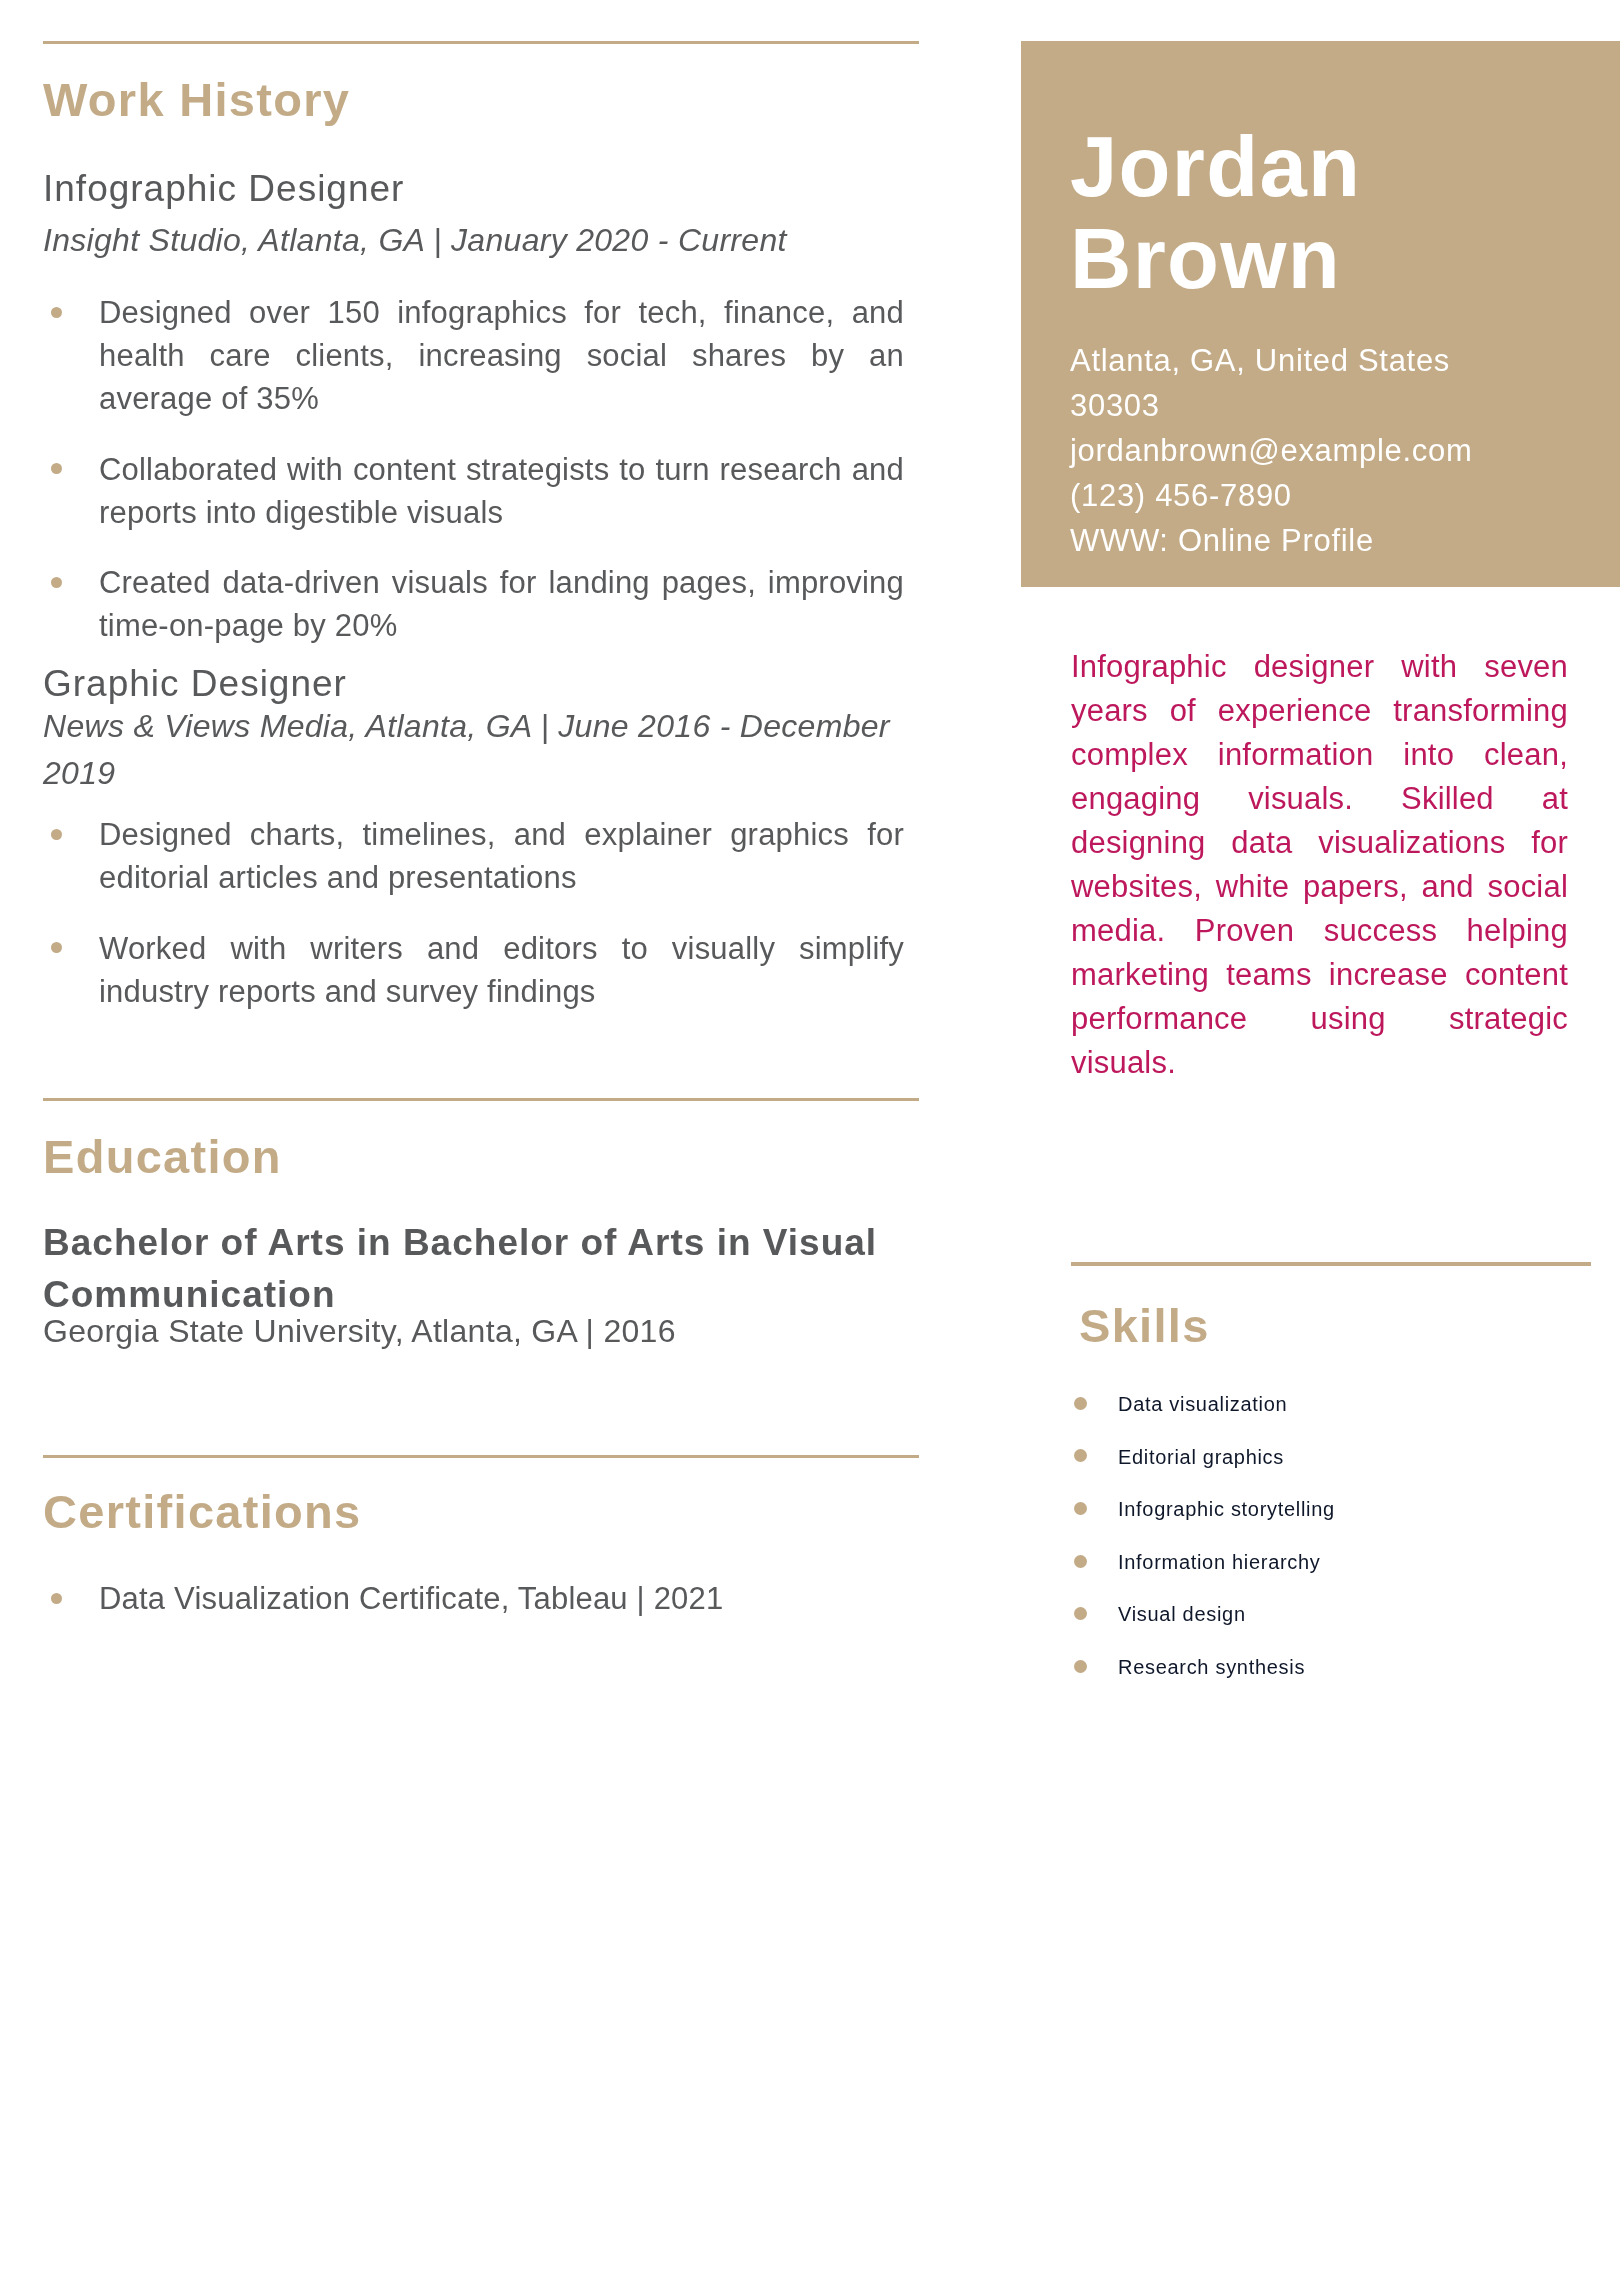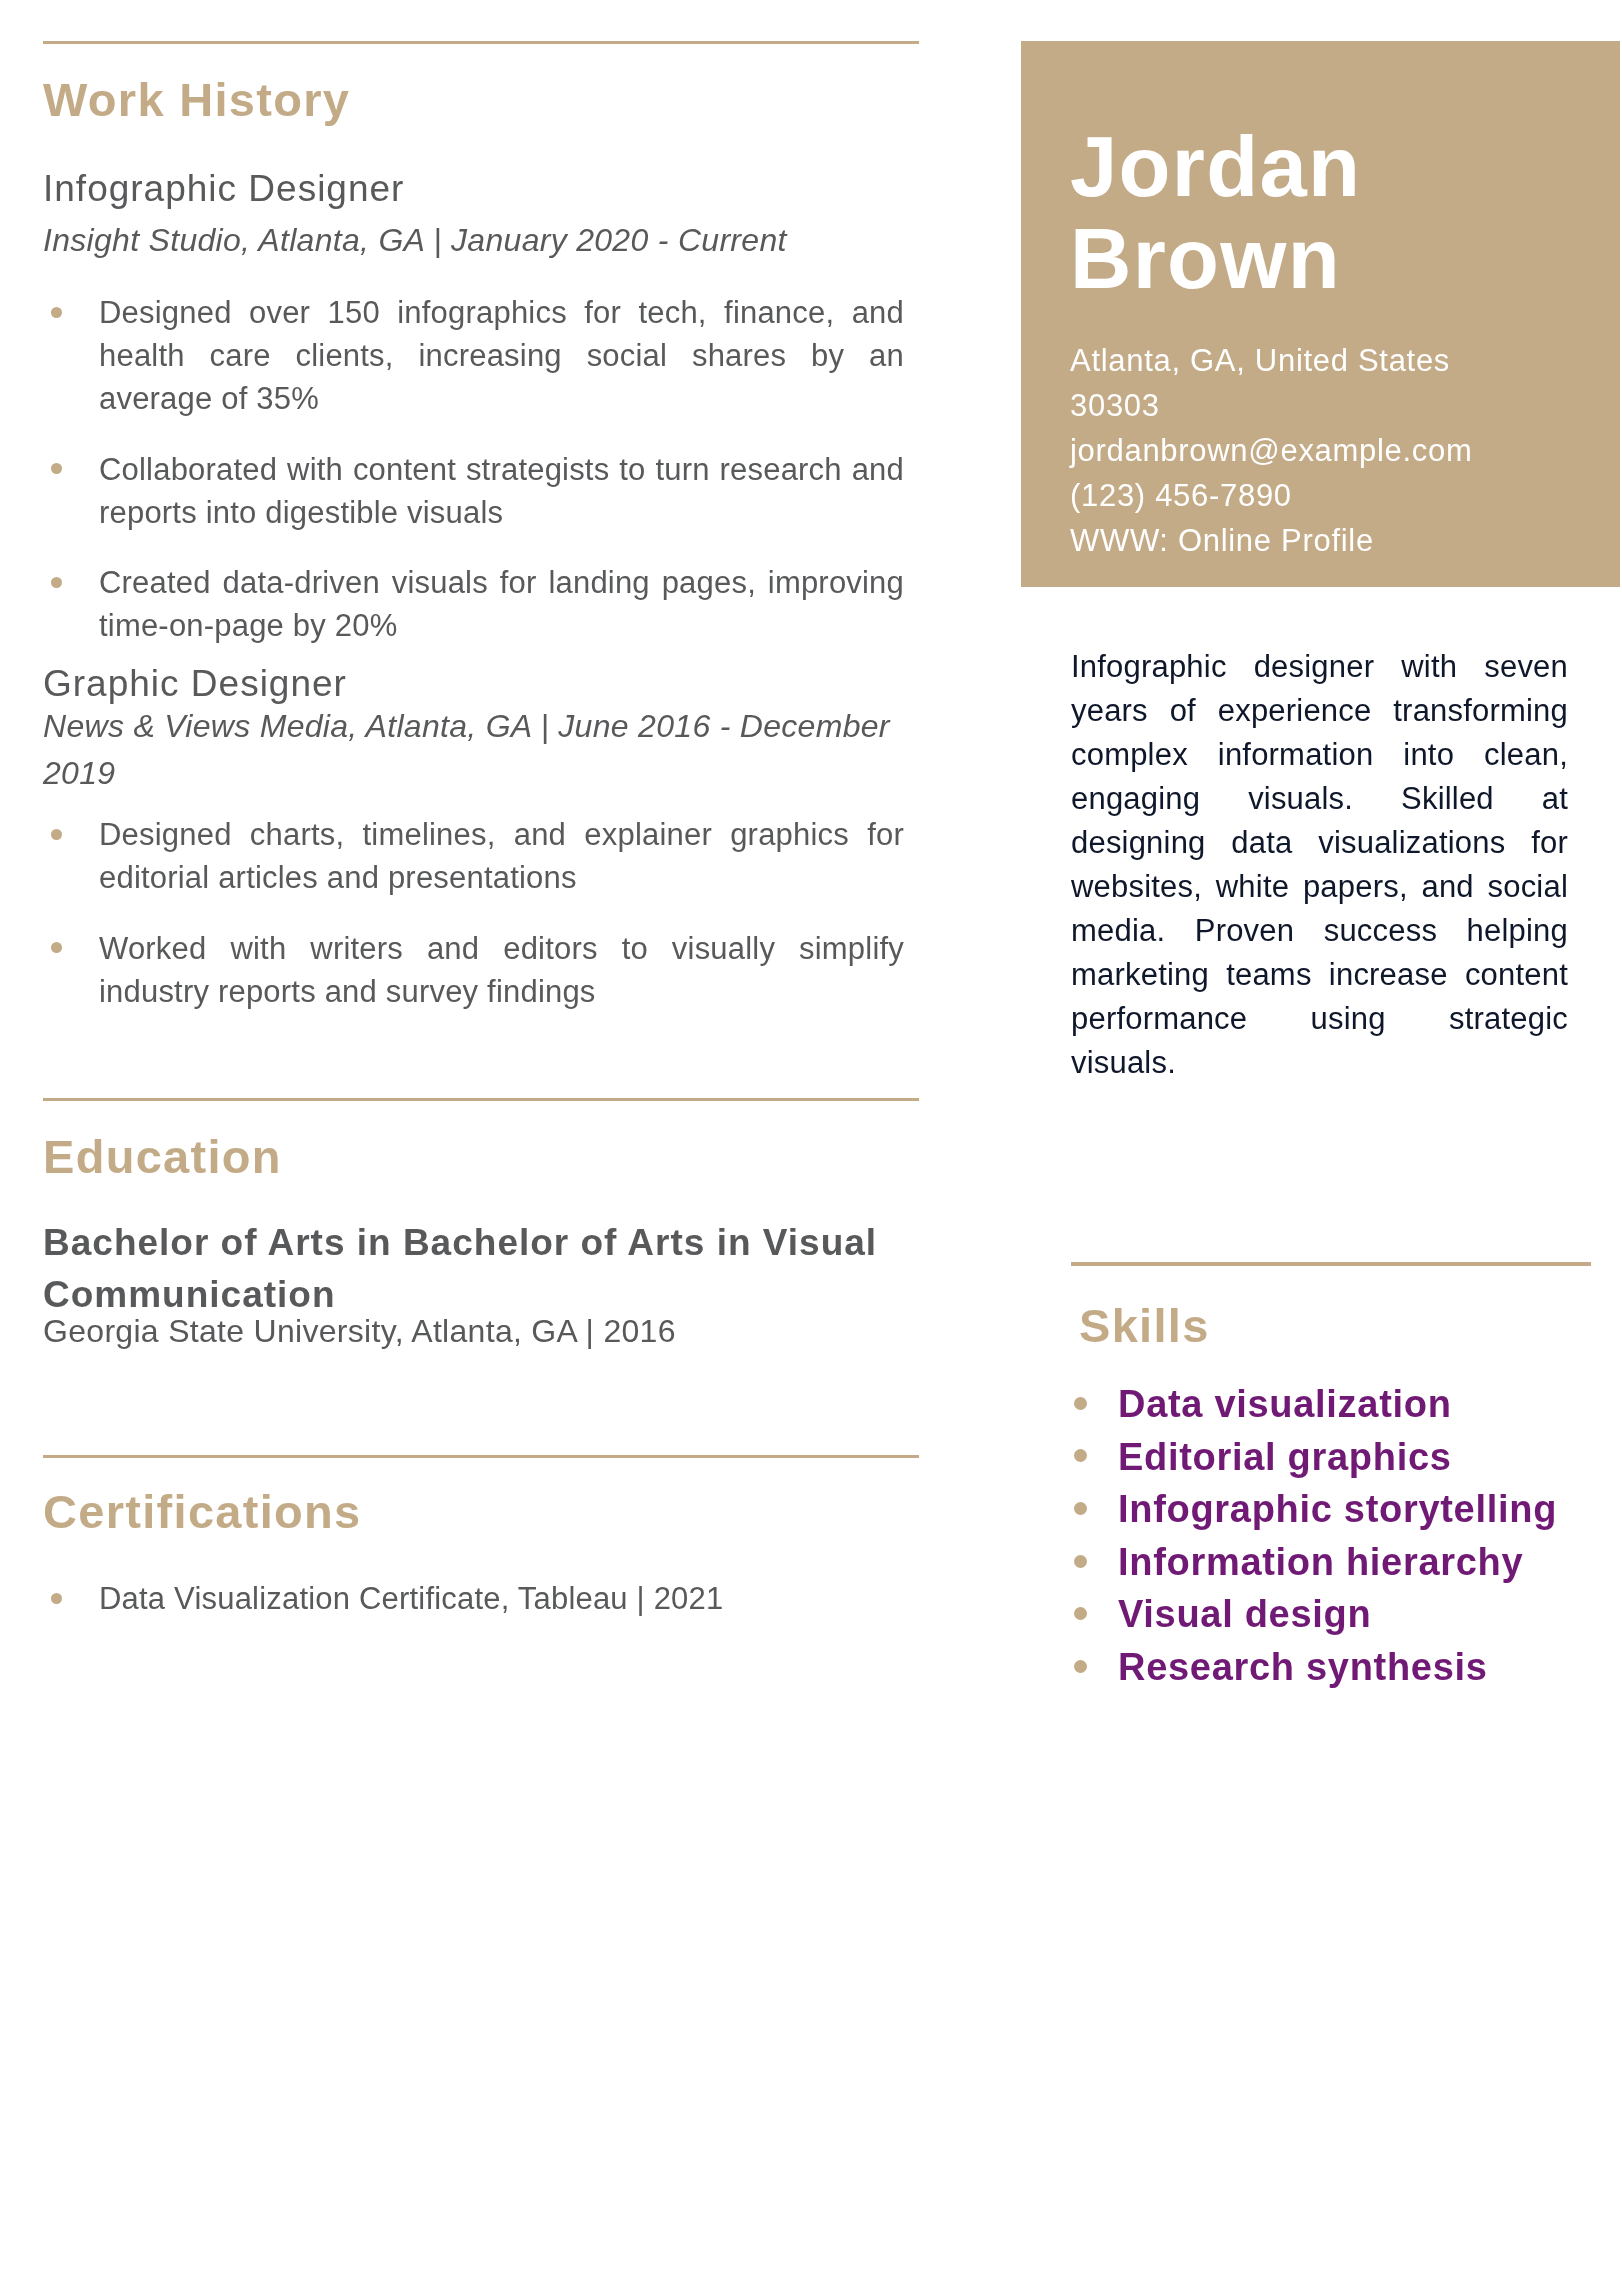--- a/index.html
+++ b/index.html
@@ -125,21 +125,21 @@
   .summary {
     position: absolute;
     left: 1071px;
     top: 645px;
     width: 497px;
     margin: 0;
     font-size: 31px;
     line-height: 44px;
     letter-spacing: 0.2px;
     text-align: justify;
-    color: #0f172a;
+    color: #be185d;
   }
   .skills-rule {
     position: absolute;
     left: 1071px;
     top: 1262px;
     width: 520px;
     height: 3.9px;
     background: #C3AB87;
   }
   .skills-heading {
@@ -158,26 +158,26 @@
     left: 1071px;
     top: 1389px;
     margin: 0;
     padding: 0;
     list-style: none;
     width: 520px;
   }
   .skills-list li {
     position: relative;
     padding-left: 47px;
-    font-weight: bold;
-    font-size: 38px;
+    font-weight: normal;
+    font-size: 20px;
     line-height: 31px;
     letter-spacing: 0.7px;
     margin-bottom: 21.6px;
-    color: #701a75;
+    color: #0f172a;
     white-space: nowrap;
   }
   .skill-dot {
     position: absolute;
     left: 2.6px;
     top: 7.9px;
     width: 13px;
     height: 13px;
     border-radius: 50%;
     background: #C3AB87;

